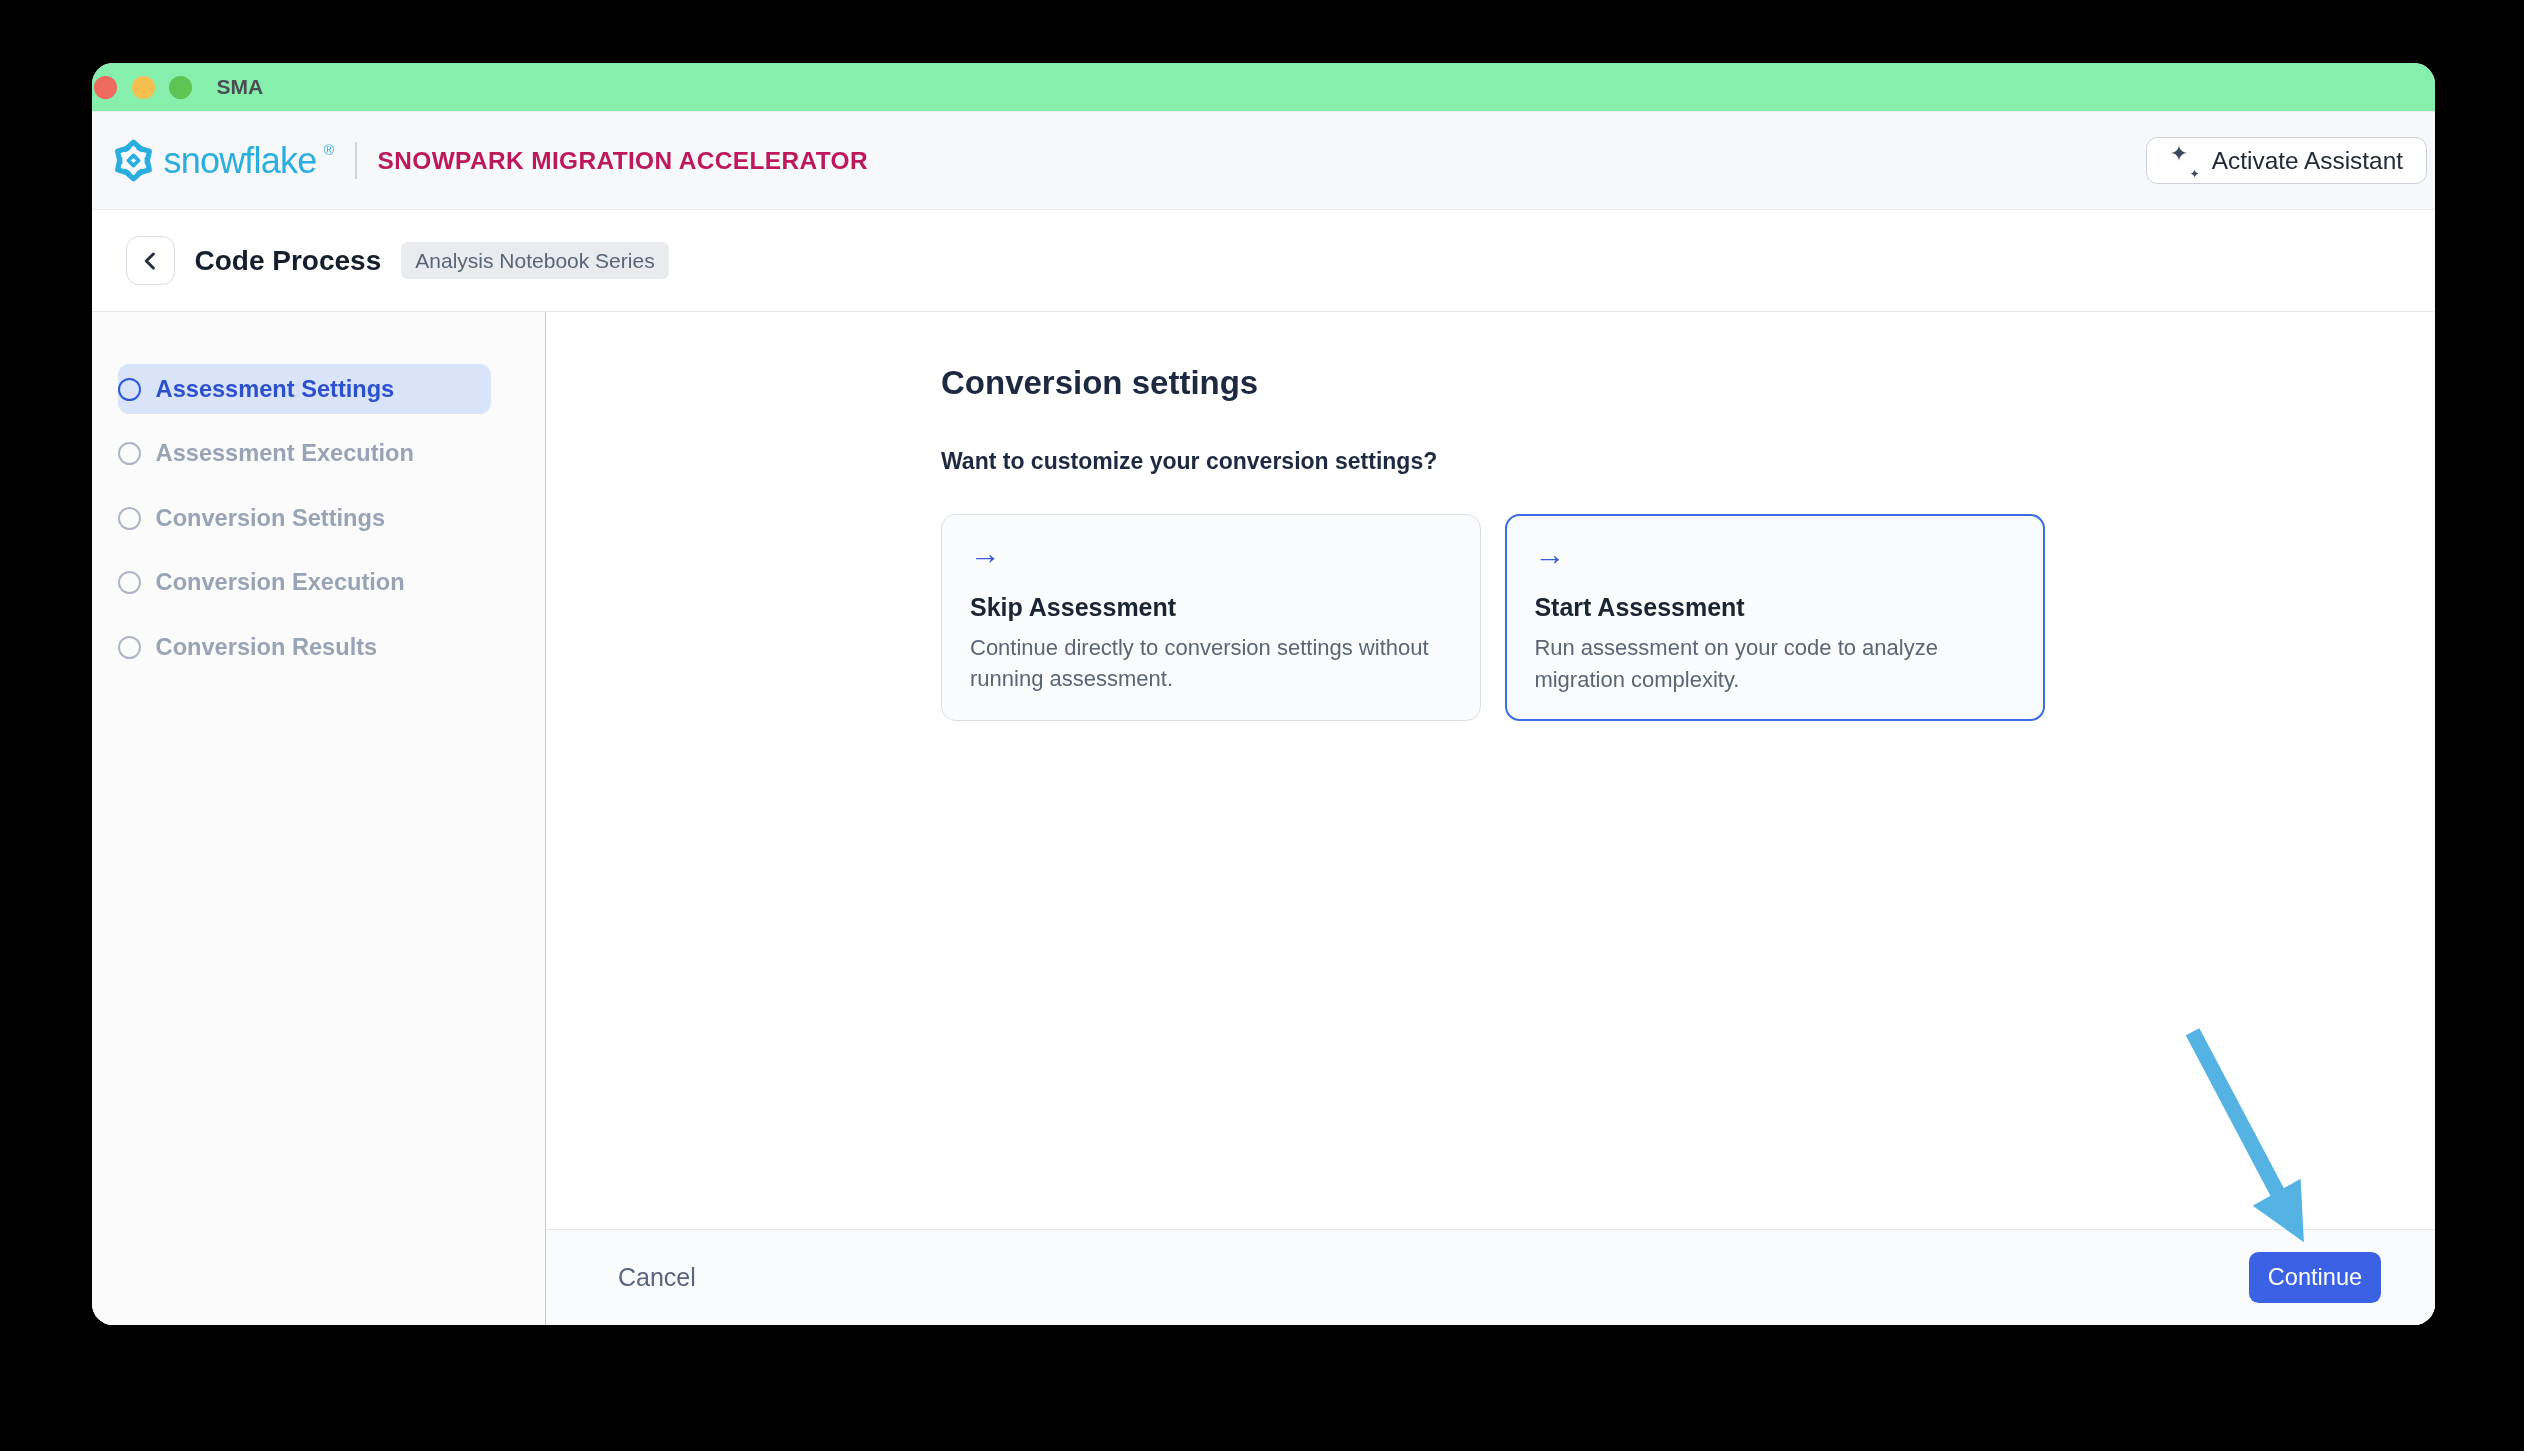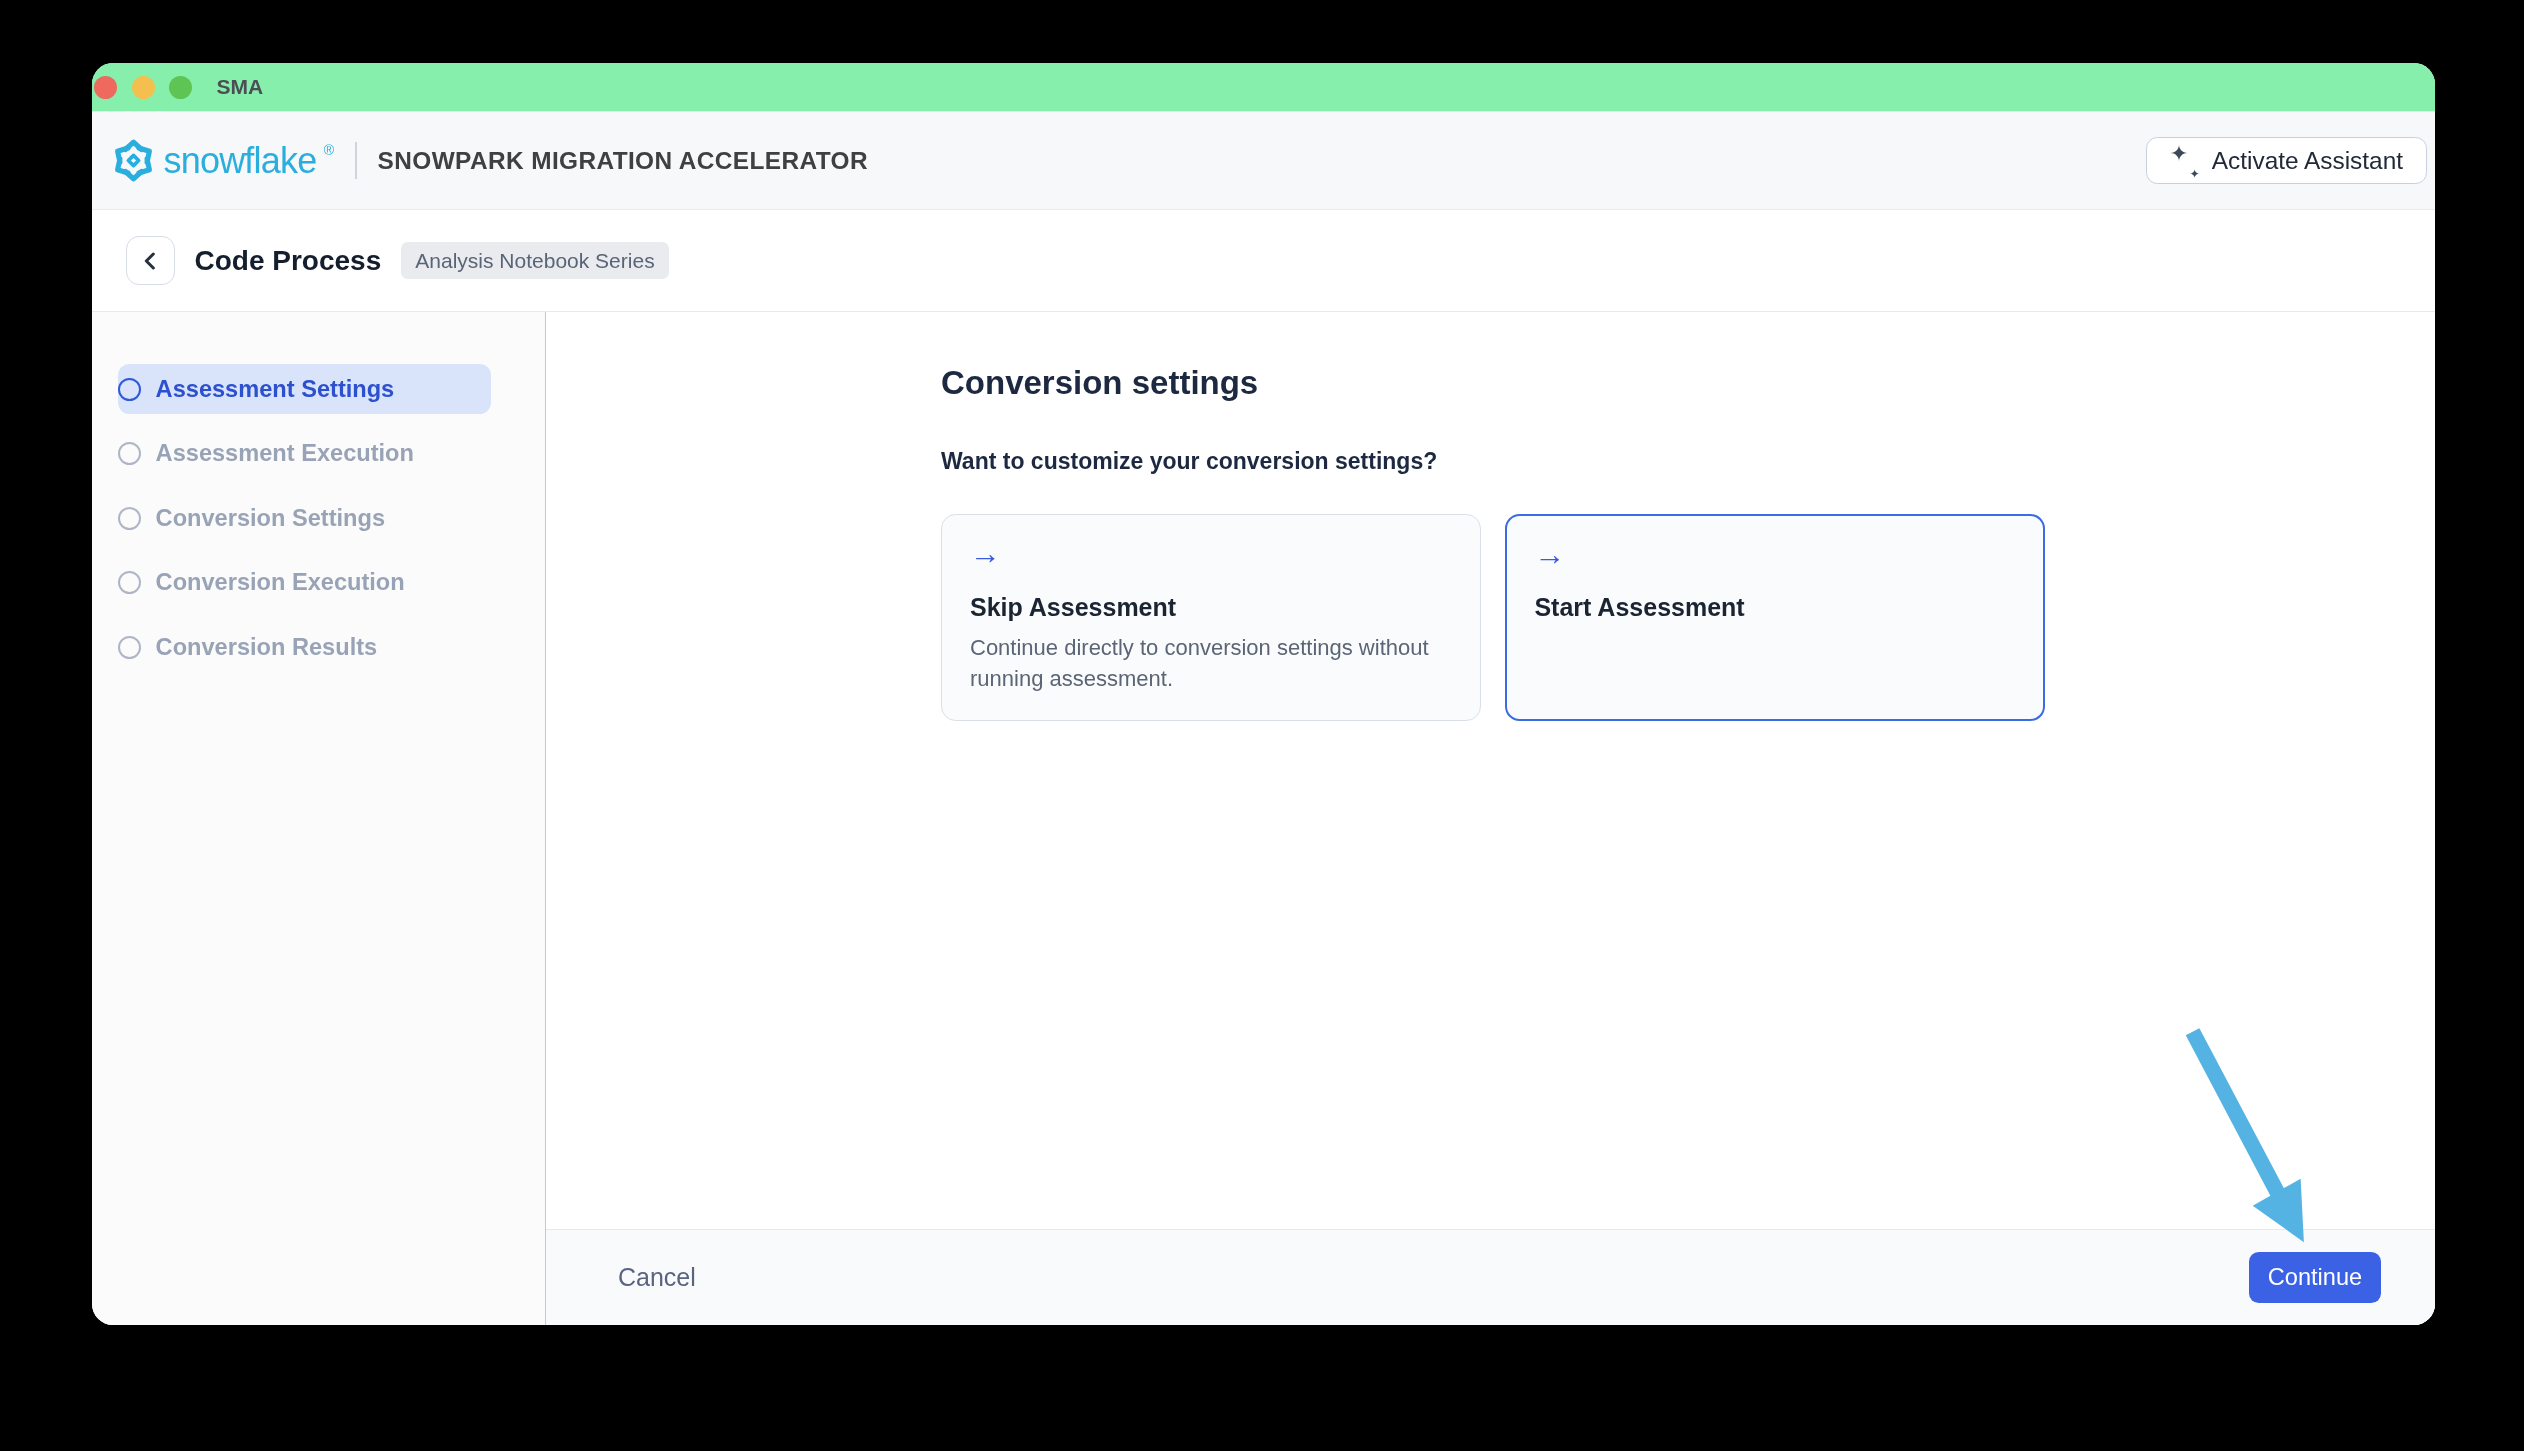--- a/index.html
+++ b/index.html
@@ -35,21 +35,21 @@
   
   .band {
     height:98px; flex:0 0 auto; background:#f7f8fa;
     border-bottom:1.6px solid #e8eaee;
     display:flex; align-items:center; padding:0 8px 0 18px;
   }
   .brand { display:flex; align-items:center; gap:6.5px; }
   .wordmark { font-size:36px; color:#2aaede; letter-spacing:-0.8px; }
   .reg { font-size:14px; color:#2aaede; position:relative; top:-10.6px; margin-left:0.8px; }
   .brand-divider { width:1.6px; height:37px; background:#cdd4de; margin:0 21px; }
-  .app-title { font-size:24.4px; font-weight:800; color:#404040; letter-spacing:0.4px; }
+  .app-title { font-size:24.4px; font-weight:800; color:#be185d; letter-spacing:0.4px; }
   .band-spacer { flex:1; }
   .assistant-btn {
     height:47px; padding:0 23px; background:#fff;
     border:1.6px solid #c9cfdd; border-radius:11.4px;
     display:flex; align-items:center; gap:13px;
     font-size:24.4px; color:#222a38; cursor:pointer;
   }
   .sparkle { position:relative; width:29px; height:29px; color:#3e485c; }
   .sparkle .big   { position:absolute; left:0; top:-3.3px; font-size:22px; line-height:1; }
   .sparkle .small { position:absolute; right:-0.8px; bottom:-4.9px; font-size:12.2px; line-height:1; }
@@ -204,20 +204,21 @@
 
       <div class="cards">
         <div class="card">
           <div class="card-arrow">→</div>
           <div class="card-title">Skip Assessment</div>
           <div class="card-desc">Continue directly to conversion settings without running assessment.</div>
         </div>
         <div class="card selected">
           <div class="card-arrow">→</div>
           <div class="card-title">Start Assessment</div>
+          <div class="card-desc">Run assessment on your code to analyze migration complexity.</div>
         </div>
       </div>
 
       <div class="footer">
         <button class="cancel">Cancel</button>
         <button class="continue">Continue</button>
       </div>
     </div>
   </div>
 </div>

